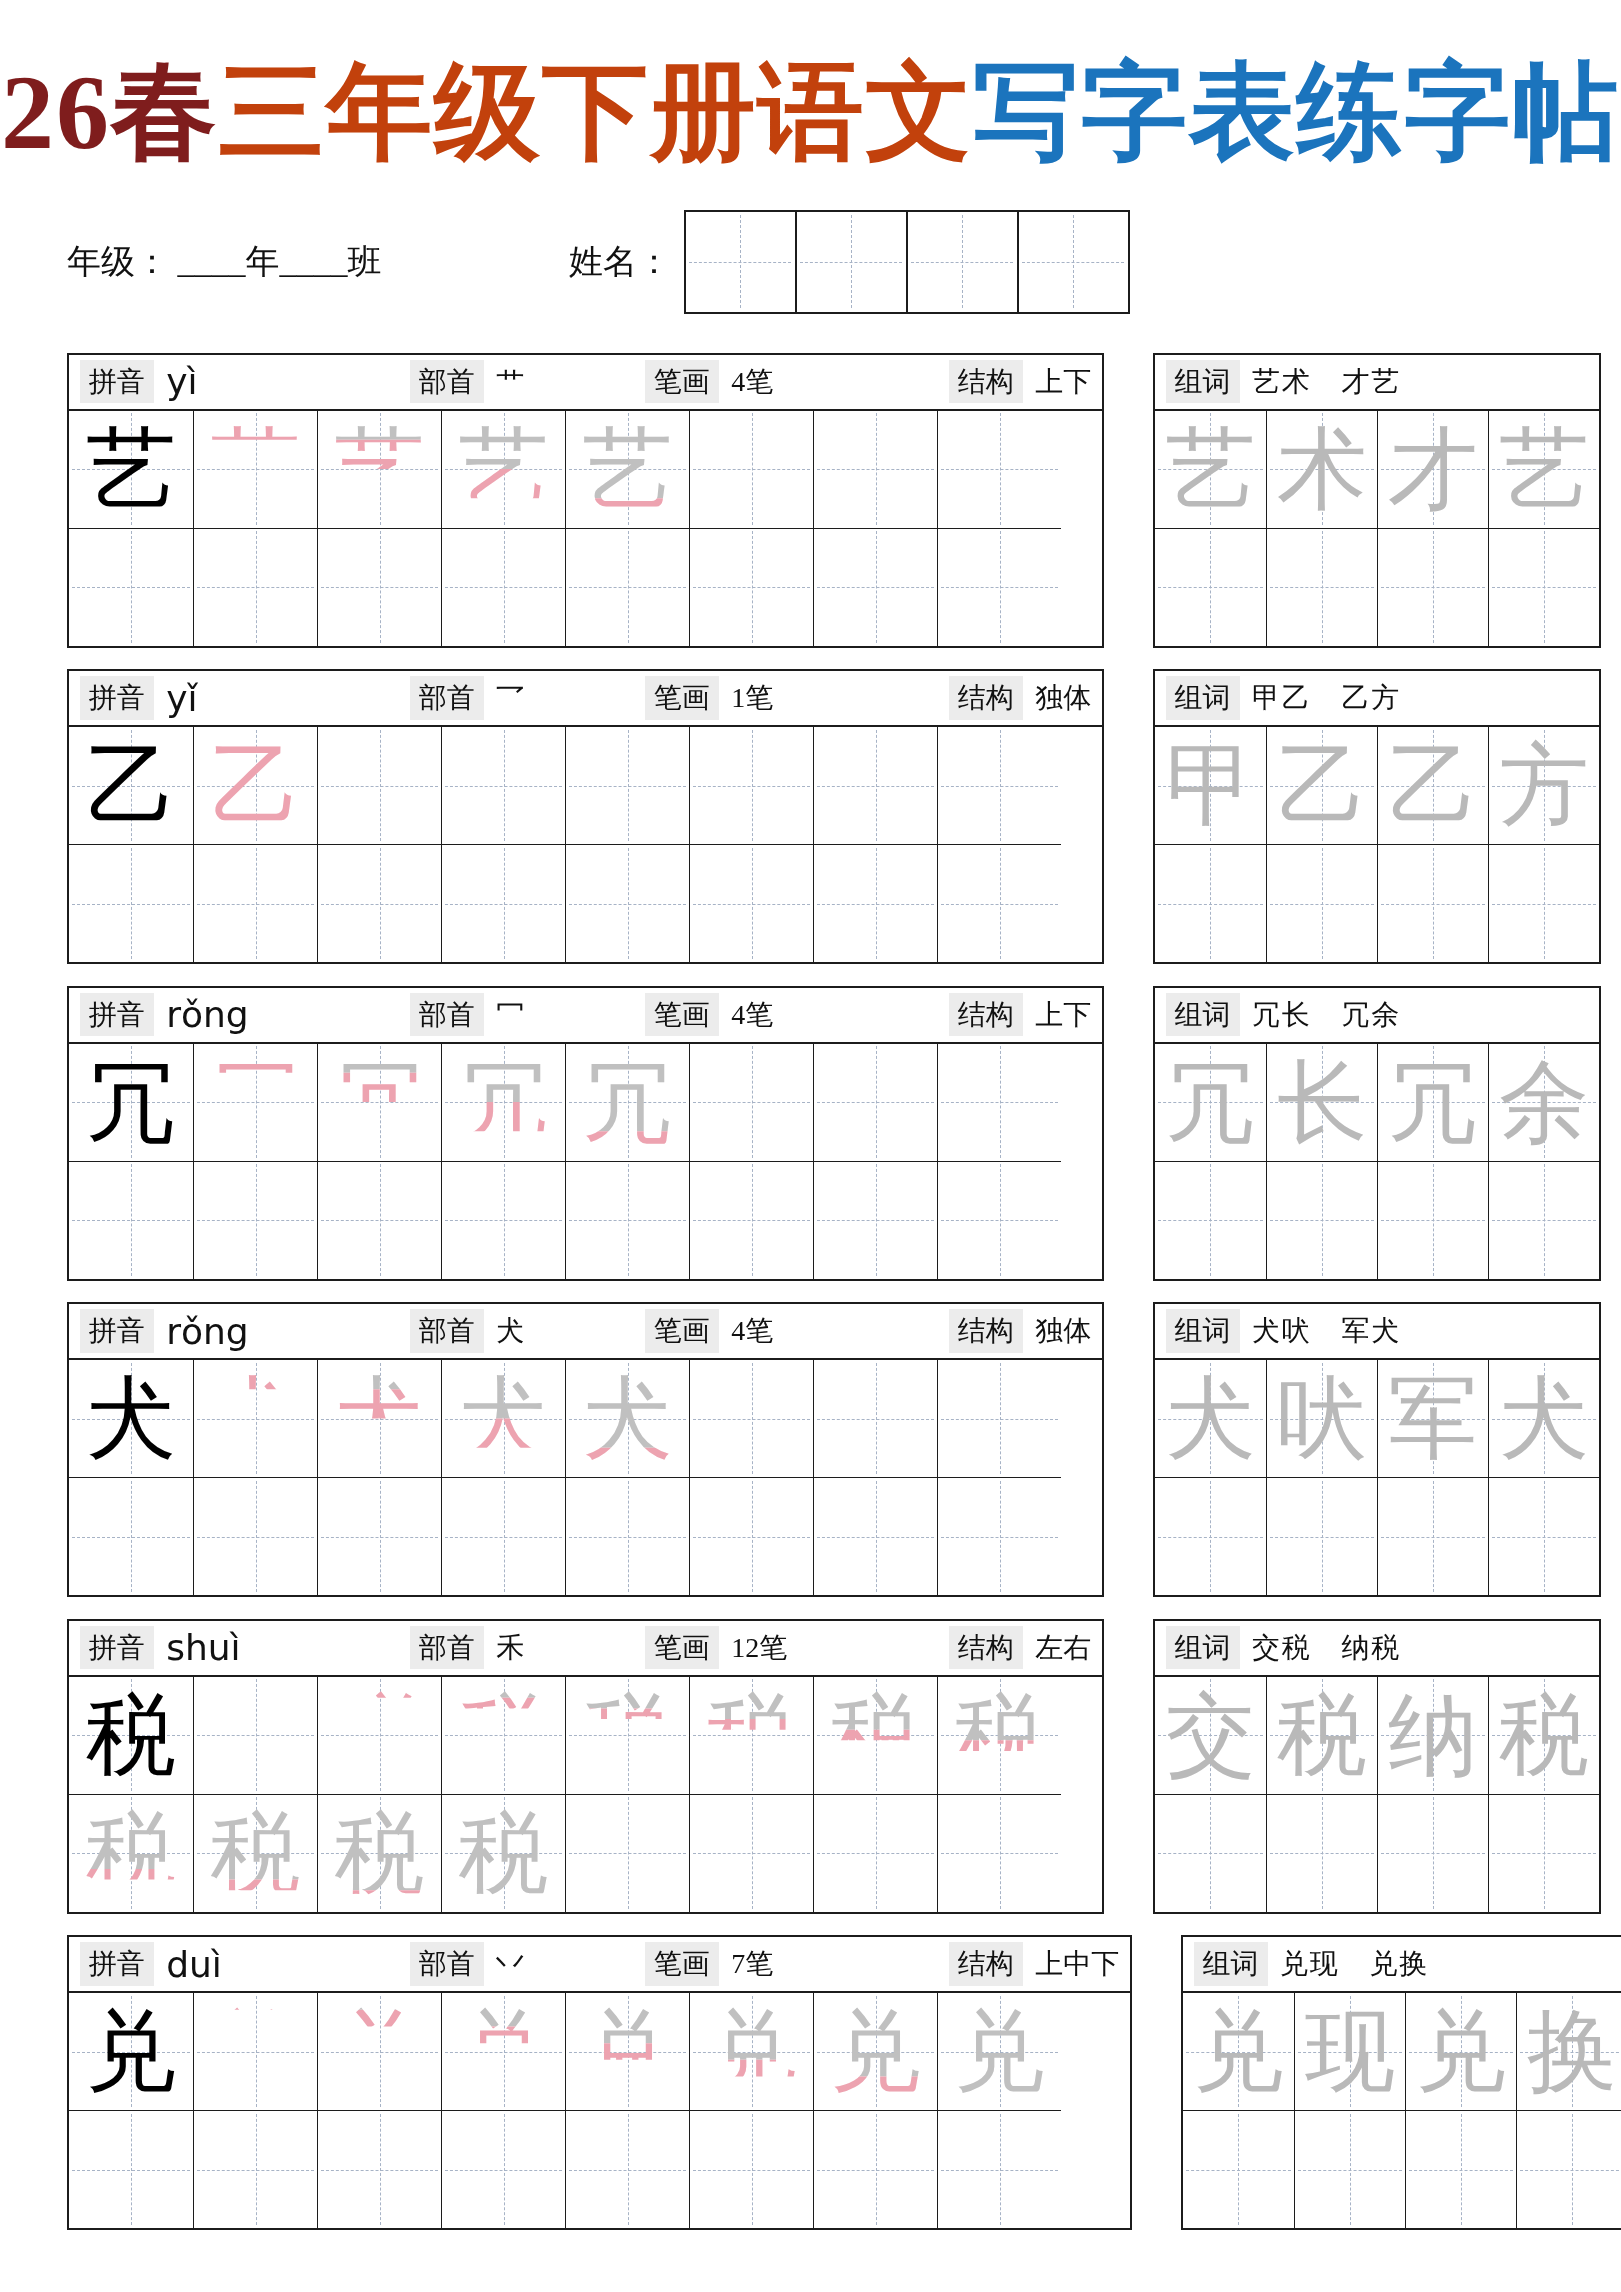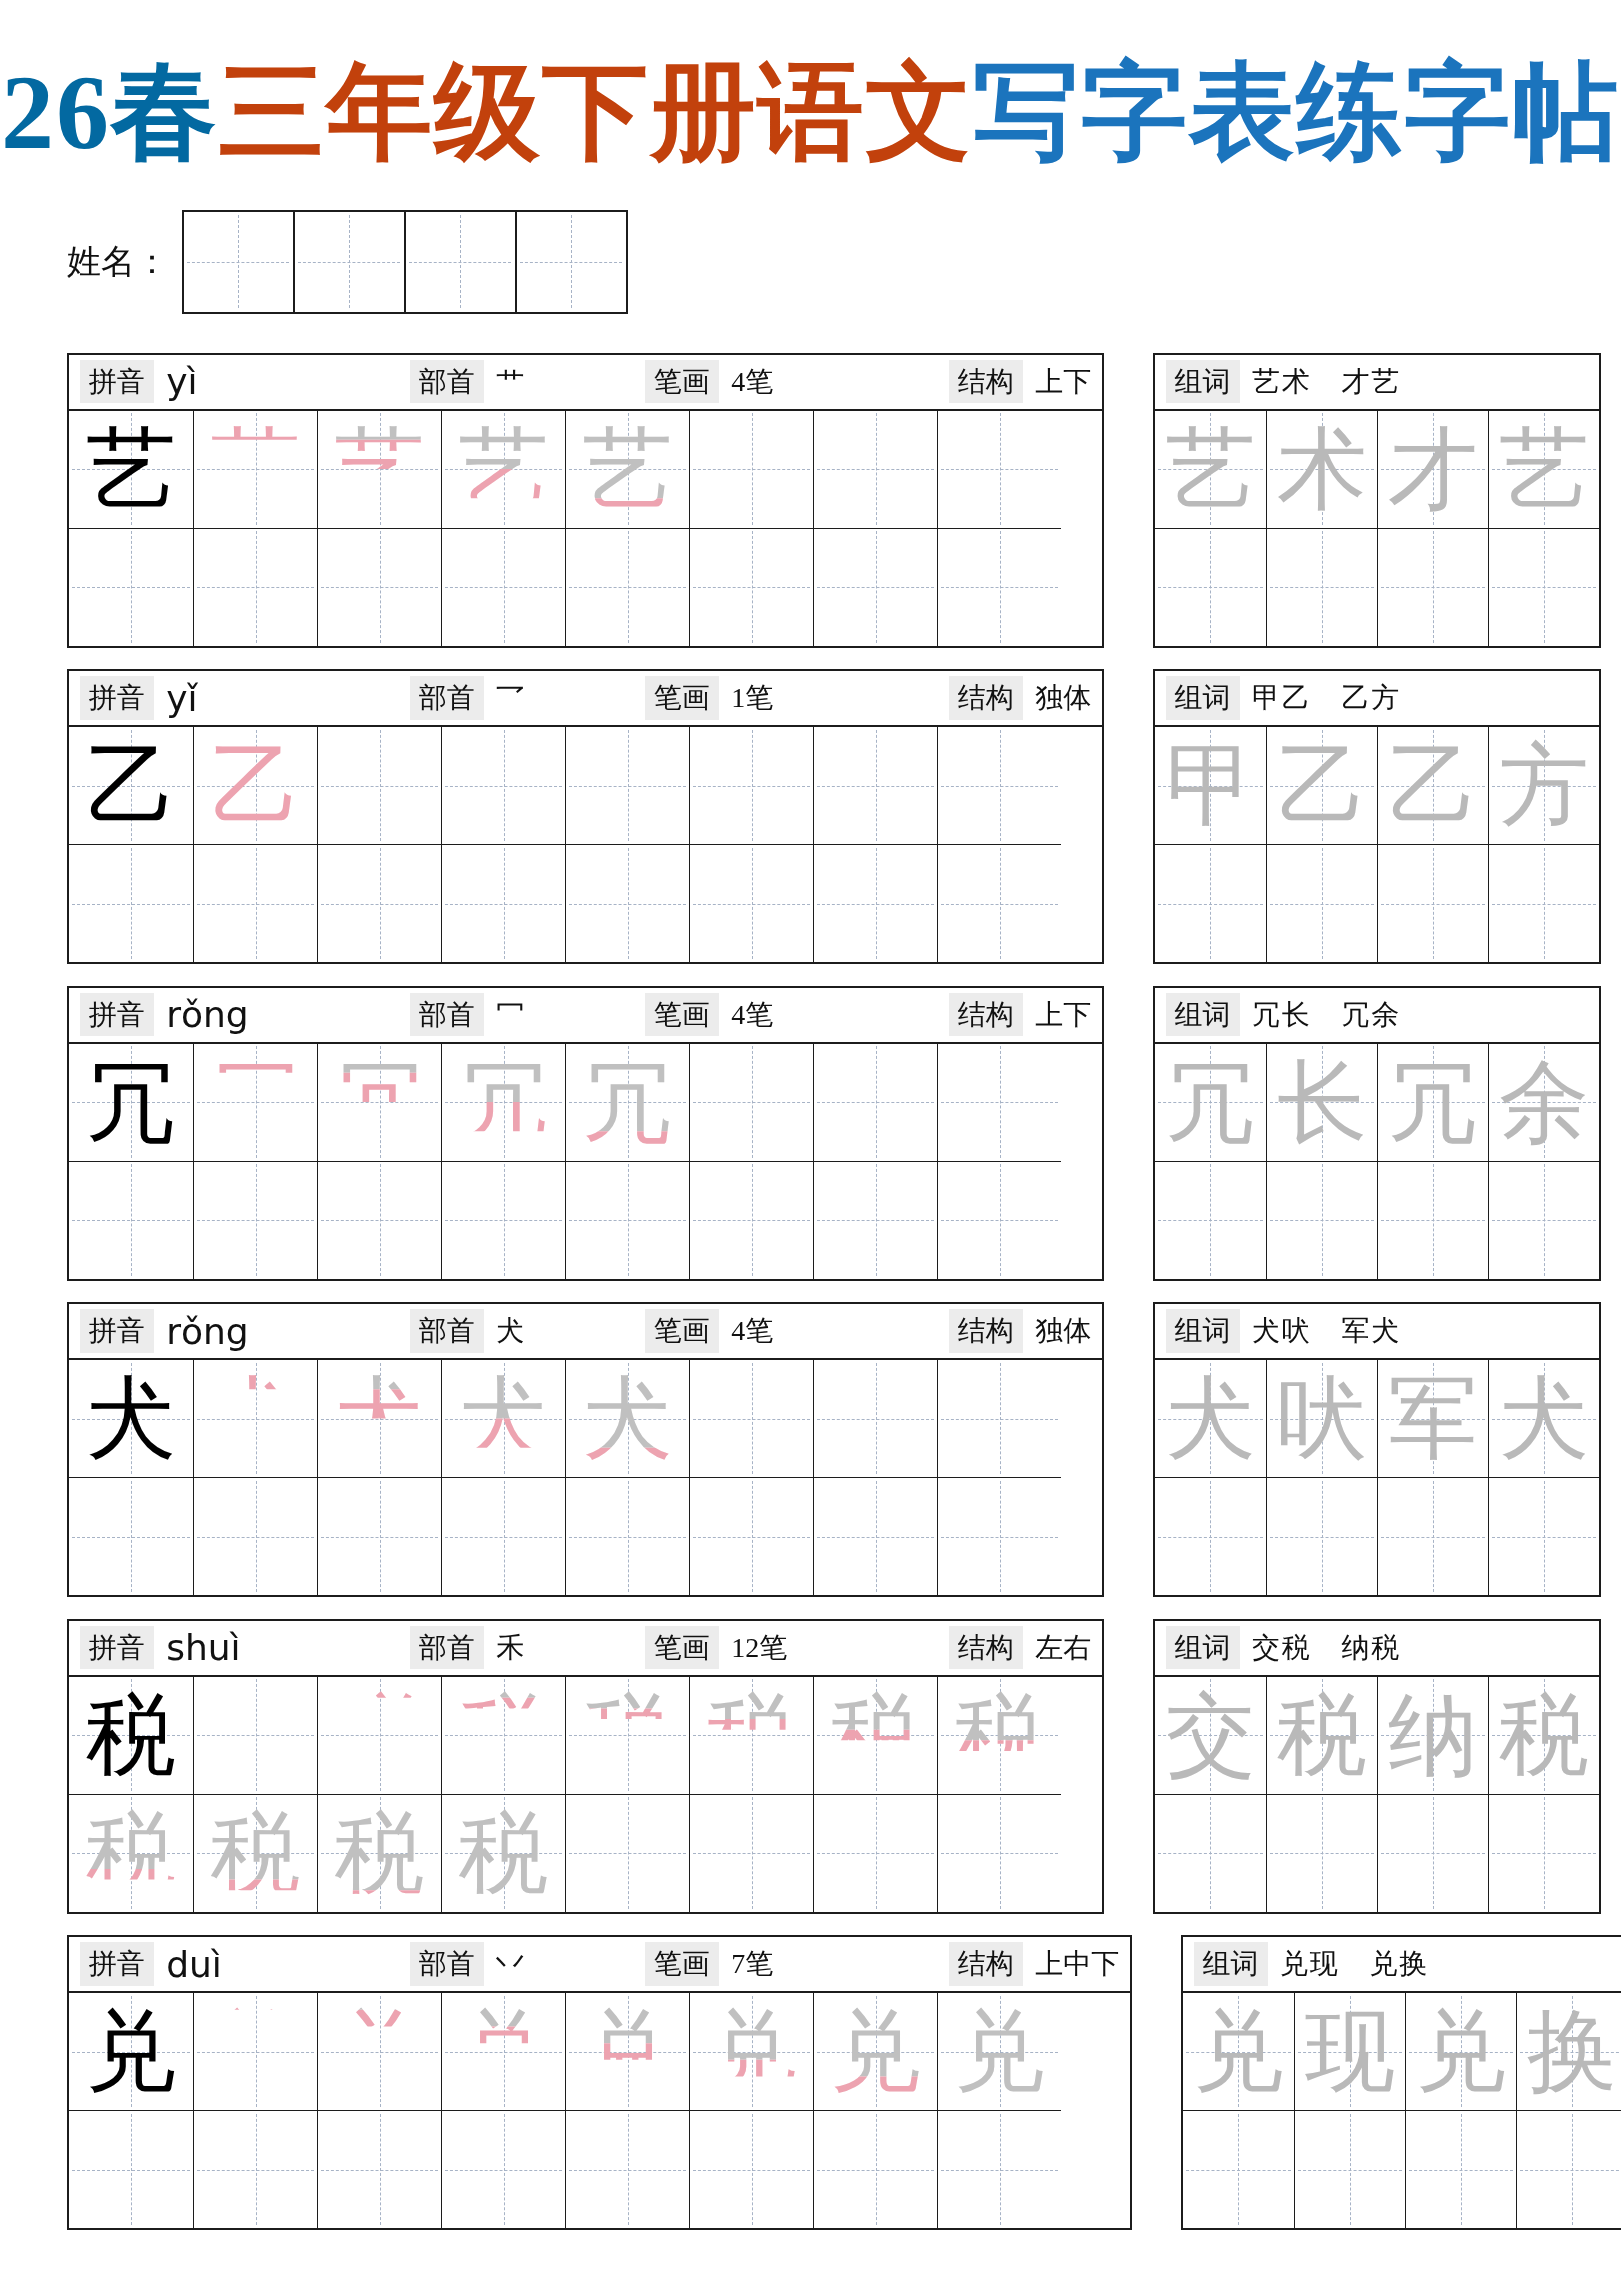--- a/index.html
+++ b/index.html
@@ -1,21 +1,21 @@
 <!DOCTYPE html>
 <html style="font-size:14.3px"><head>
 <meta charset="utf-8">
 <style>
   html,body{margin:0;padding:0;background:#ffffff;}
   .page{position:relative;width:1621px;height:2293px;background:#ffffff;overflow:hidden;
         font-family:"Liberation Serif","DejaVu Serif",serif;color:#111;}
 
   
   .title{margin-top:47px;text-align:center;font-size:106px;font-weight:bold;line-height:1.25;letter-spacing:1.8px;white-space:nowrap;}
-  .title .t-red{color:#0369a1;text-align:center;}
+  .title .t-red{color:#7f1d1d;text-align:center;}
   .title .t-black{color:#c2410c;}
   .title .t-blue{color:#1b74bd;}
 
   
   .info-row{display:flex;align-items:center;margin:30px 63px 0 67px;font-size:34px;}
   .info-date{width:349px;white-space:nowrap;}
   .info-class{width:502px;white-space:nowrap;}
   .info-name-label{white-space:nowrap;margin-right:12.5px;}
   .name-grid{display:flex;border:2.7px solid #1c1c1c;}
   .ncell{position:relative;width:109px;height:100px;border-left:2.2px solid #1c1c1c;background:#fff;}
@@ -56,20 +56,21 @@
 </head>
 <body>
 
 <div class="page">
 
   <div class="title">
     <span class="t-red">26春</span><span class="t-black">三年级下册语文</span><span class="t-blue">写字表练字帖</span>
   </div>
 
   <div class="info-row">
+    <span class="info-class">年级： ____年____班</span>
     <span class="info-name-label">姓名：</span>
     <div class="name-grid" id="name-grid">
         <div class="ncell"></div>
         <div class="ncell"></div>
         <div class="ncell"></div>
         <div class="ncell"></div>
       </div>
   </div>
 
   <div class="sections" id="sections">

